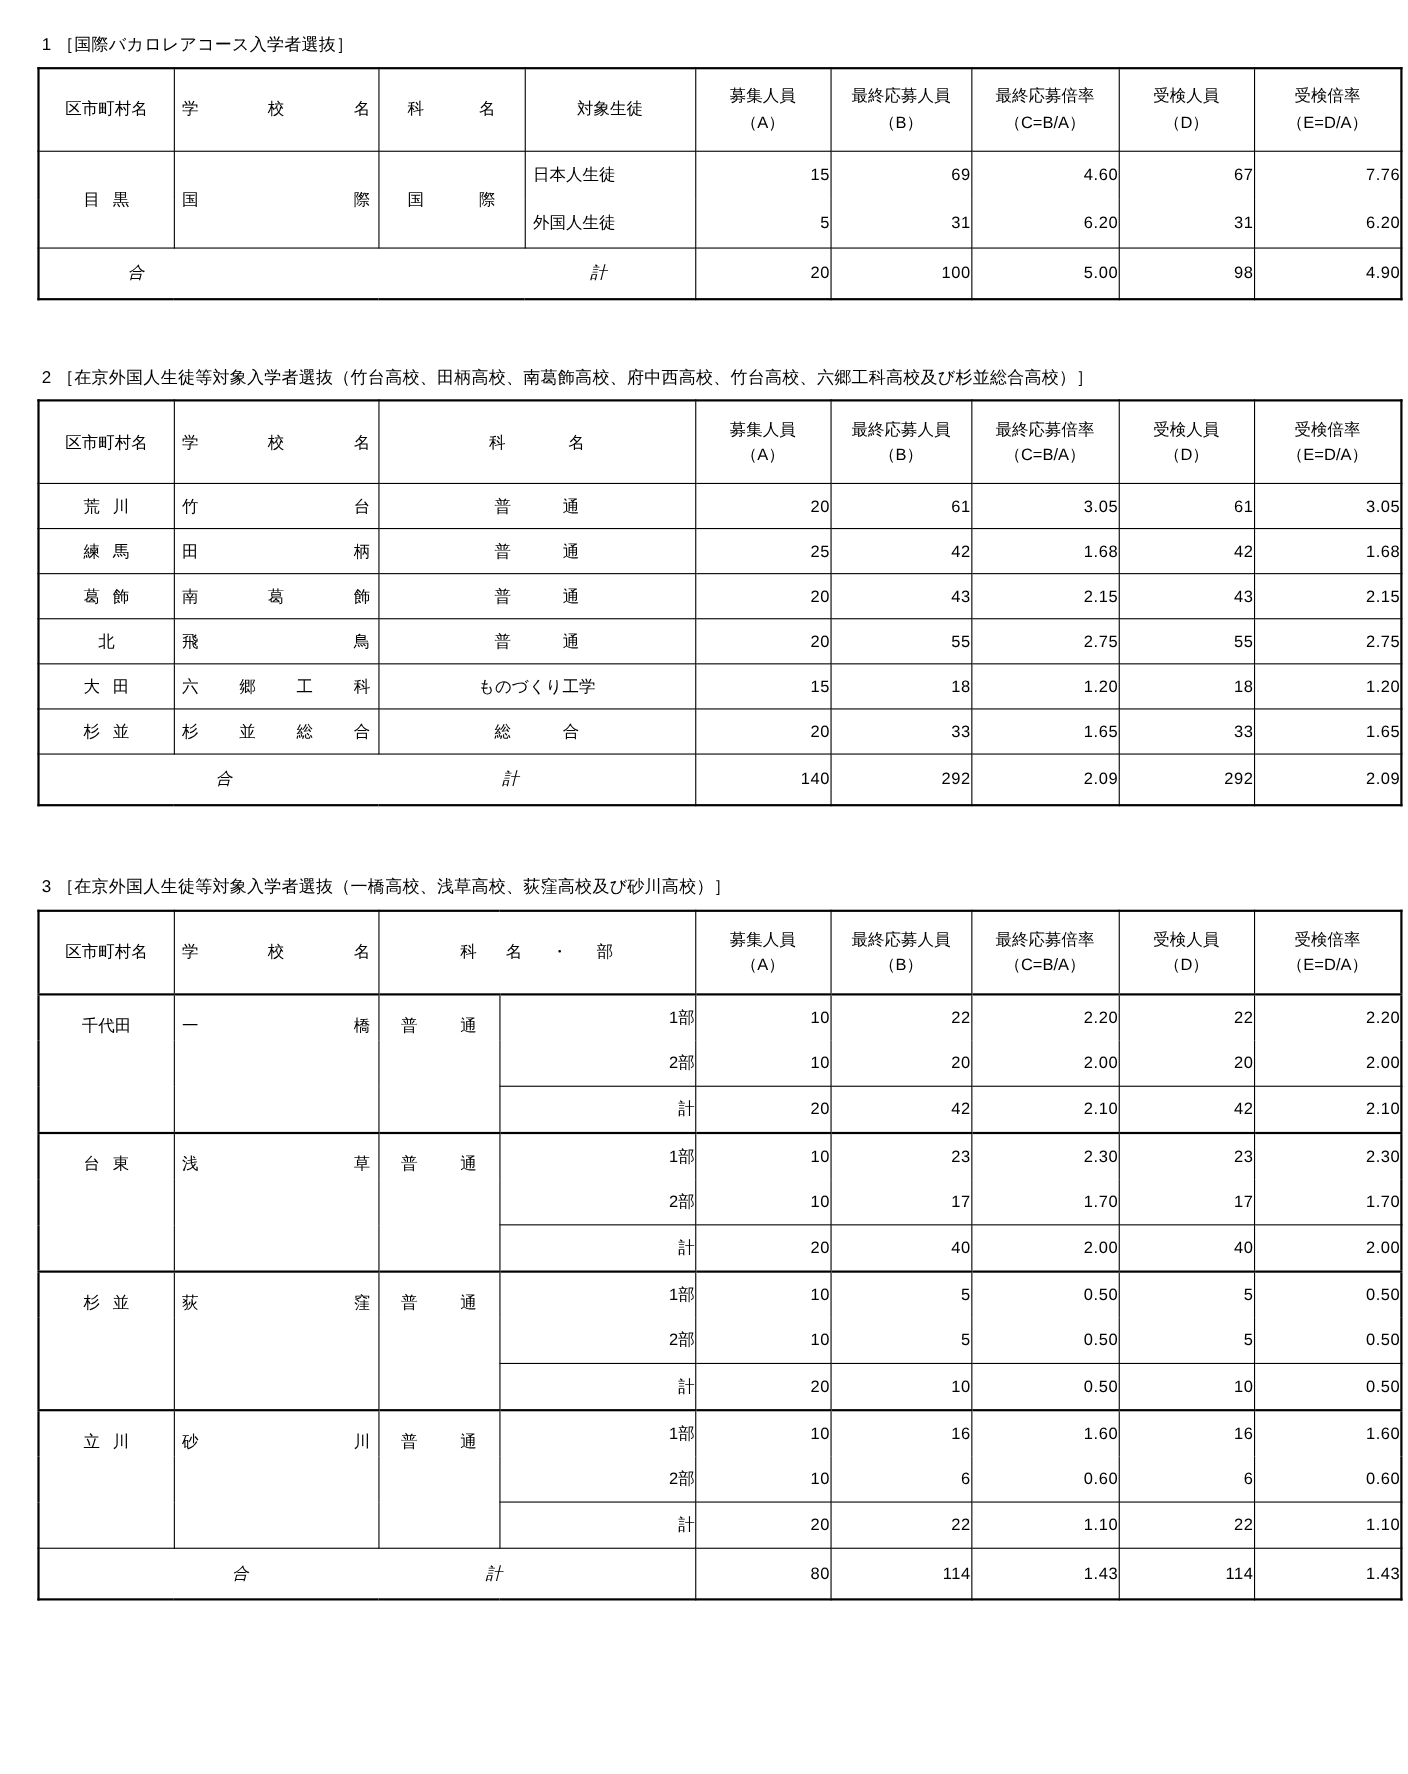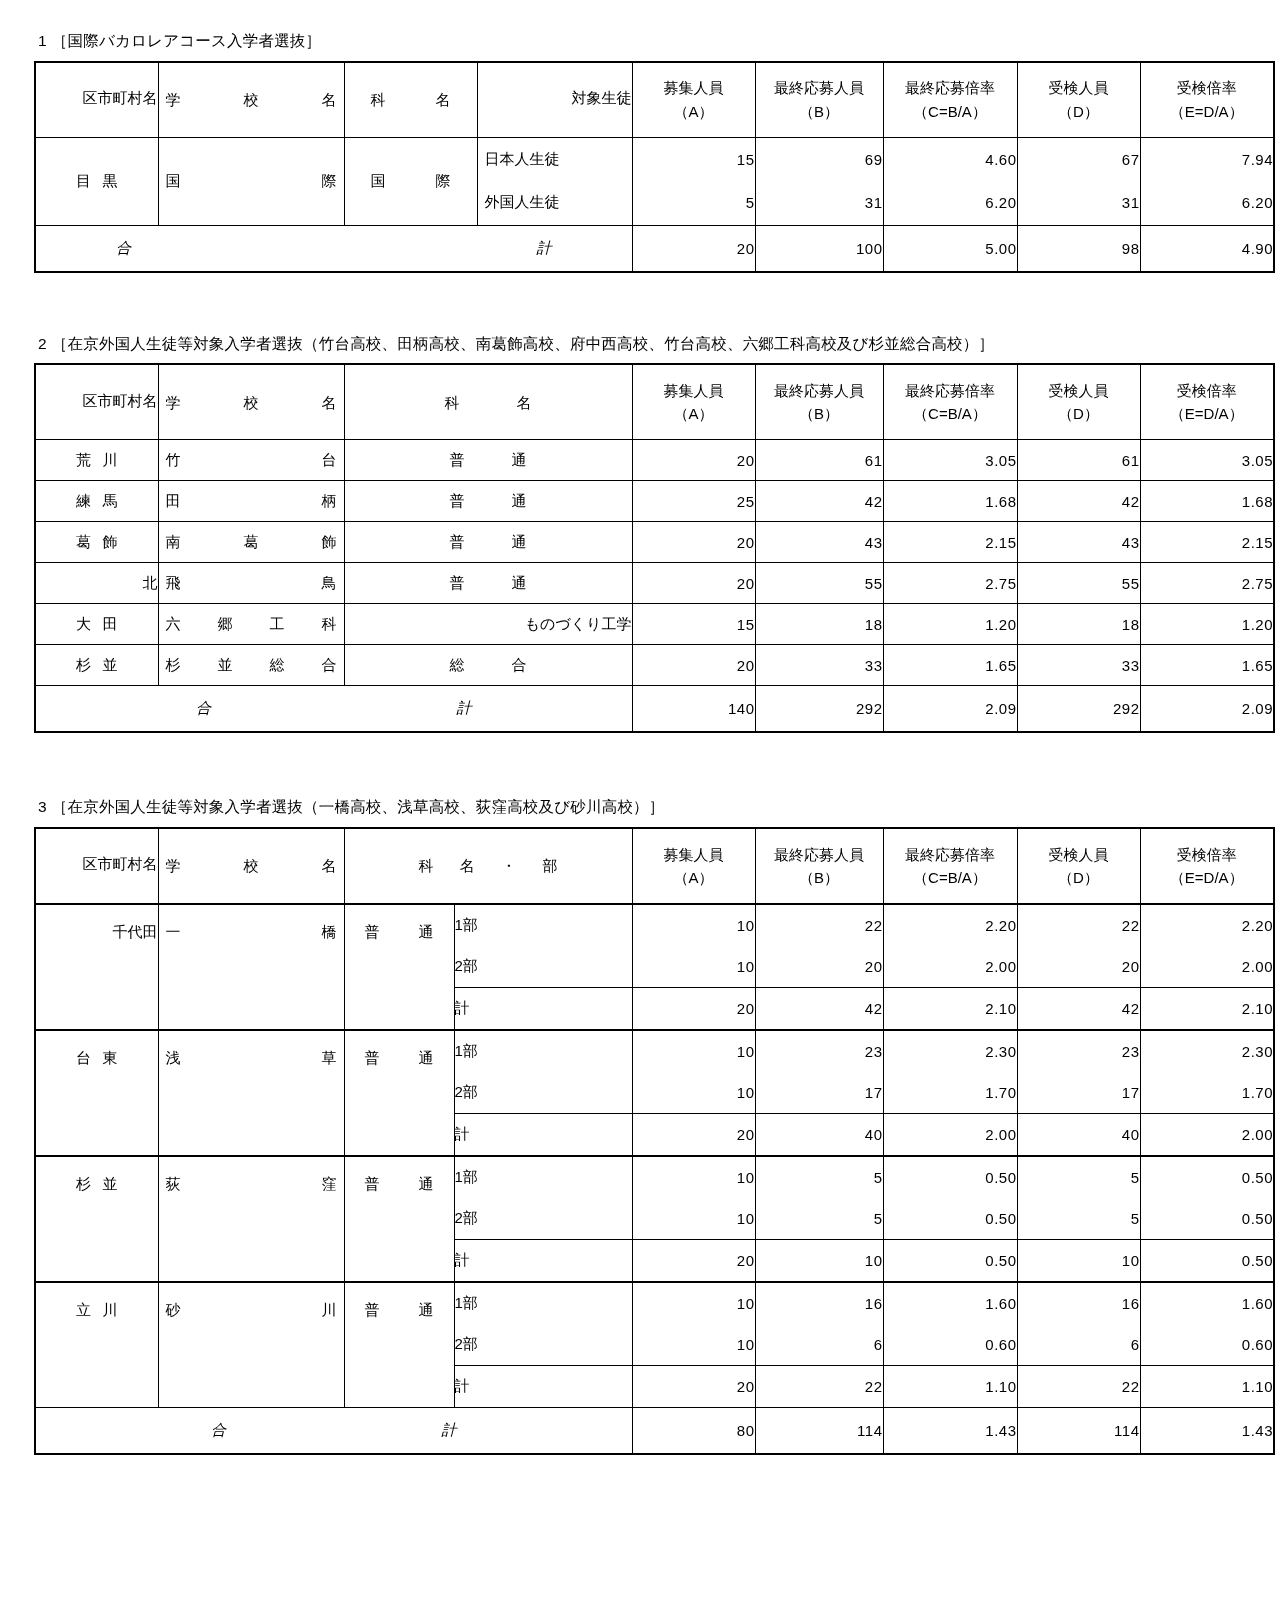--- a/index.html
+++ b/index.html
@@ -65,21 +65,21 @@
   .hdr .l1 { display: block; }
   .hdr .l2 { display: block; }
 
   td.num {
     text-align: right;
     padding-right: 9px;
     font-family: "Liberation Sans", "DejaVu Sans", sans-serif;
     font-size: 15px;
     letter-spacing: 0.5px;
   }
-  td.ctr { text-align: left; }
+  td.ctr { text-align: right; }
 
   
   .spread {
     display: block;
     text-align: justify;
     text-align-last: justify;
     padding: 0 7px;
   }
   .spreadw {
     display: block;
@@ -93,21 +93,21 @@
     text-align-last: justify;
     padding: 0 40px;
   }
   .spread-sub {
     display: block;
     text-align: justify;
     text-align-last: justify;
     padding: 0 80px;
     font-style: italic;
   }
-  .plain { display: block; text-align: right; font-family: Liberation Mono, monospace; }
+  .plain { display: block; text-align: center; }
 
   .row-h { height: 41px; }
   .row-h2 { height: 42px; padding-left: 11px; }
   .row-tall { height: 44px; }
 
   .total-row td { border-top-width: 2px; height: 45px; }
   .thick-top { border-top-width: 2px !important; }
   .no-top { border-top: 0 !important; }
   .no-bottom { border-bottom: 0 !important; margin-top: 36px; }
 
@@ -189,21 +189,21 @@
         <td rowspan="2">
               <span class="spreadw">国際</span>
             </td>
         <td class="no-bottom">
               <span style="padding-left:7px;display:block;">日本人生徒</span>
             </td>
         <td class="num no-bottom">15</td>
         <td class="num no-bottom">69</td>
         <td class="num no-bottom">4.60</td>
         <td class="num no-bottom">67</td>
-        <td class="num no-bottom">7.94</td>
+        <td class="num no-bottom">7.76</td>
       </tr>
       <tr class="row-tall">
         <td class="no-top">
               <span style="padding-left:7px;display:block;">外国人生徒</span>
             </td>
         <td class="num no-top">5</td>
         <td class="num no-top">31</td>
         <td class="num no-top">6.20</td>
         <td class="num no-top">31</td>
         <td class="num no-top">6.20</td>

